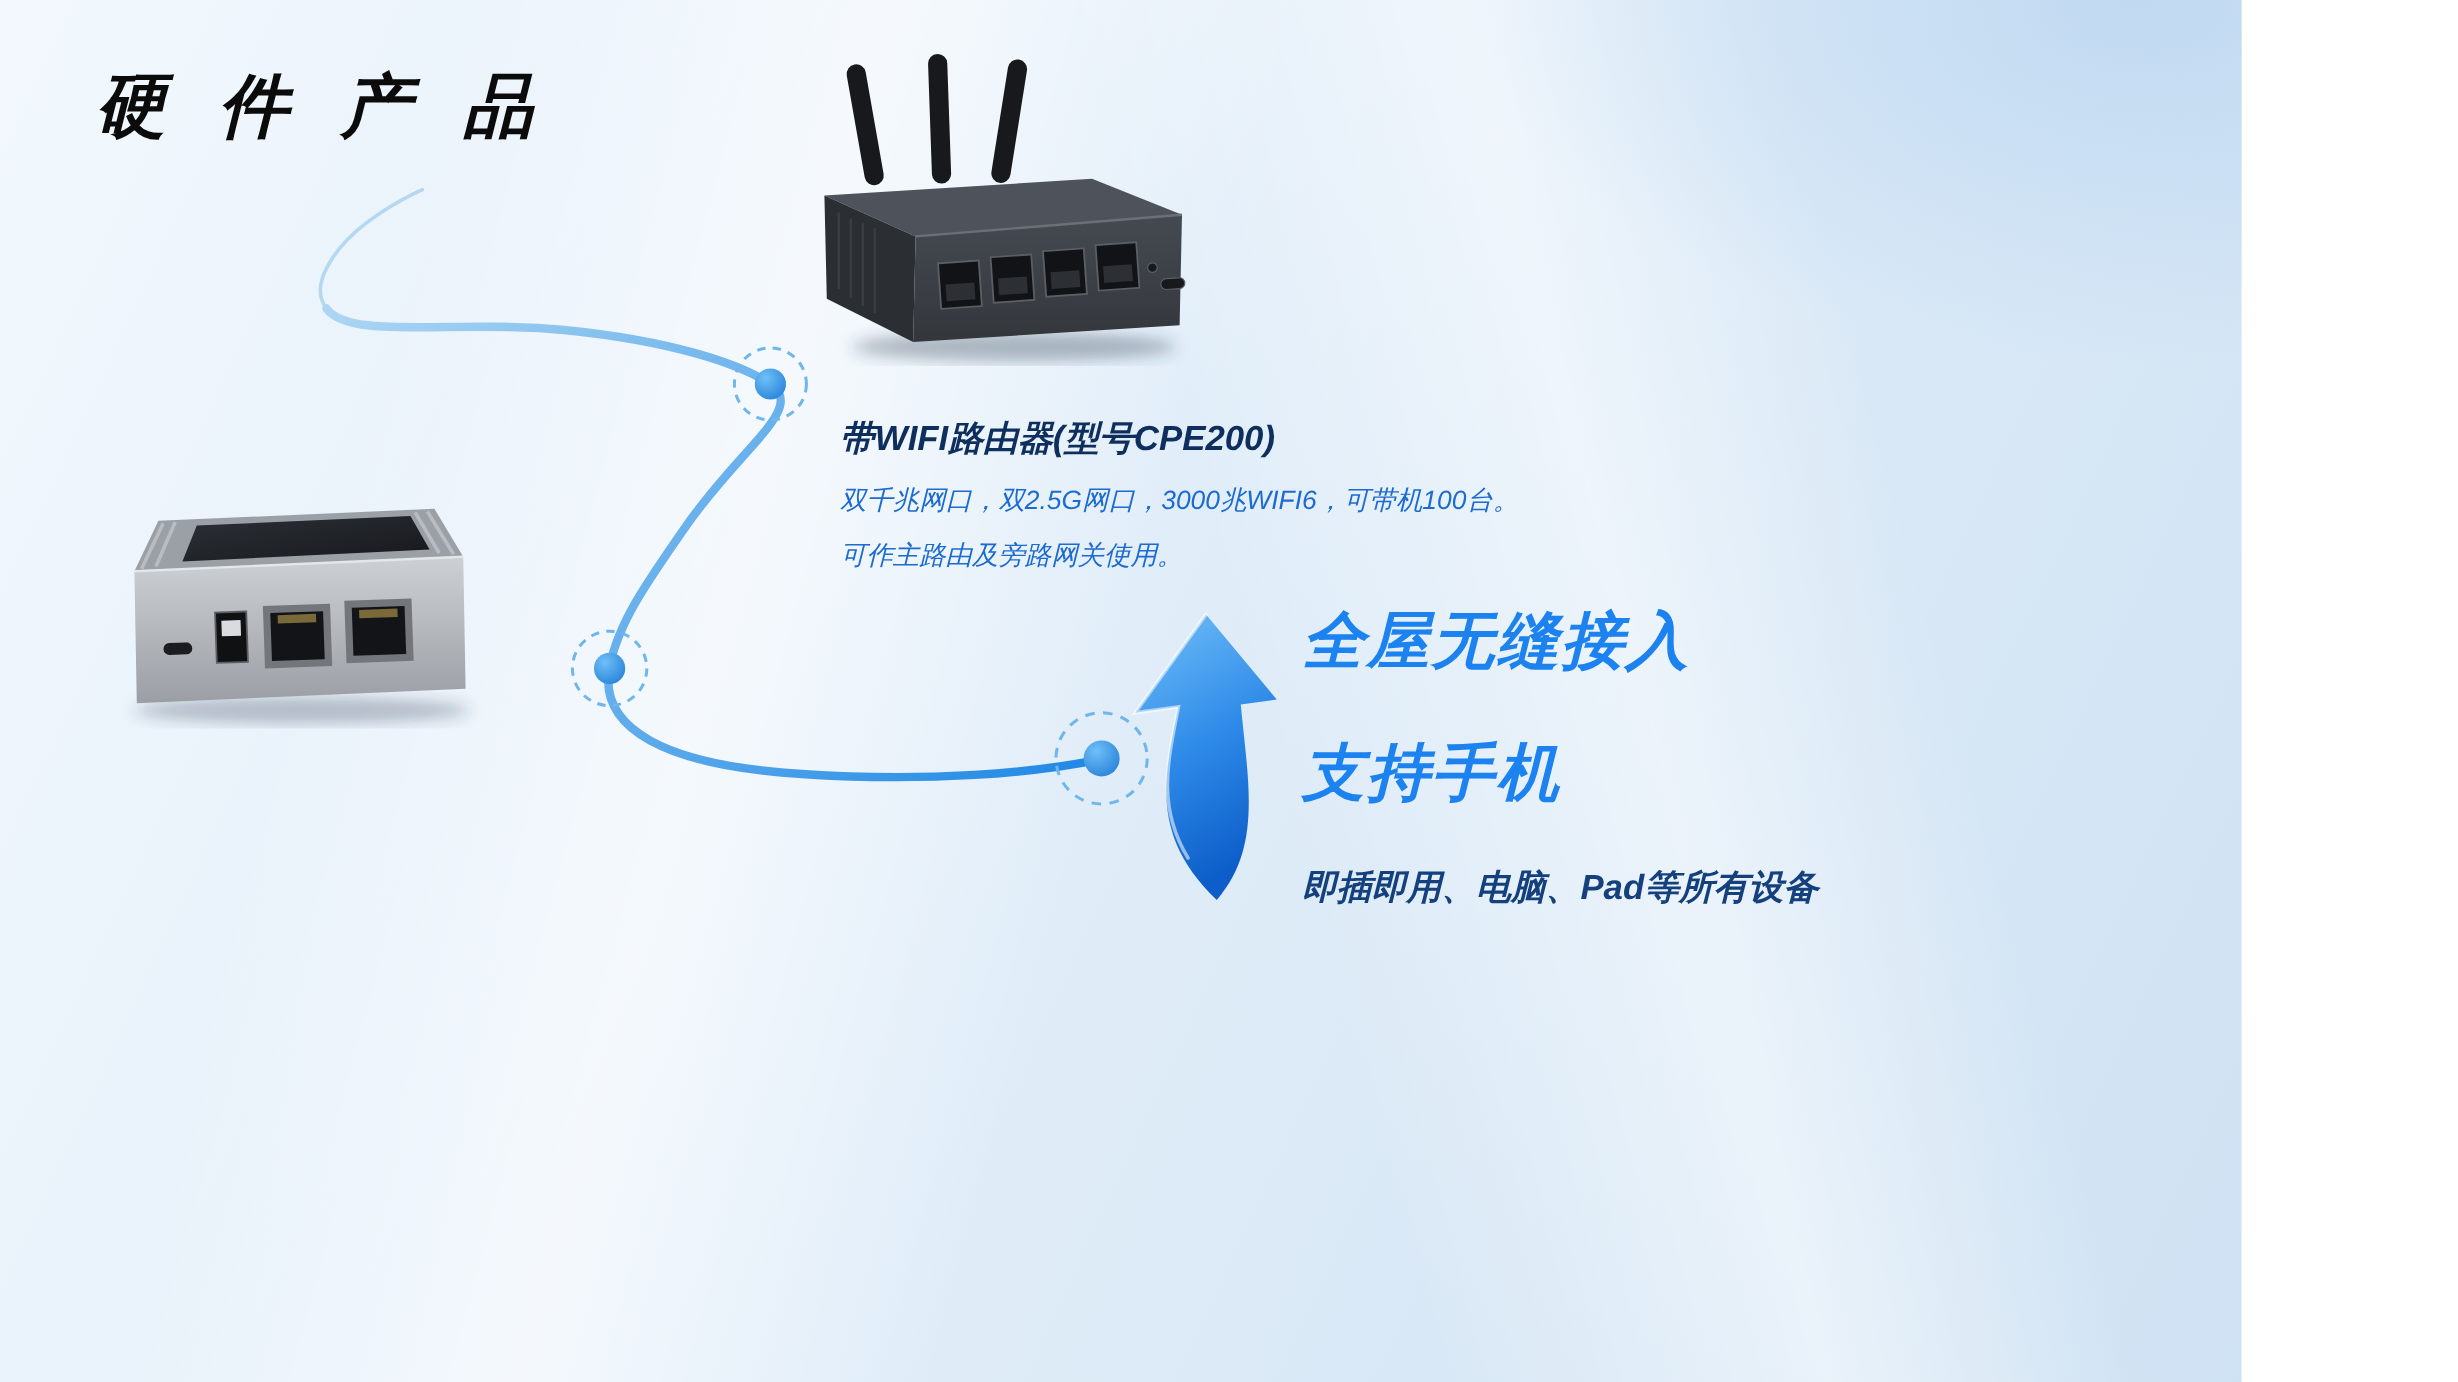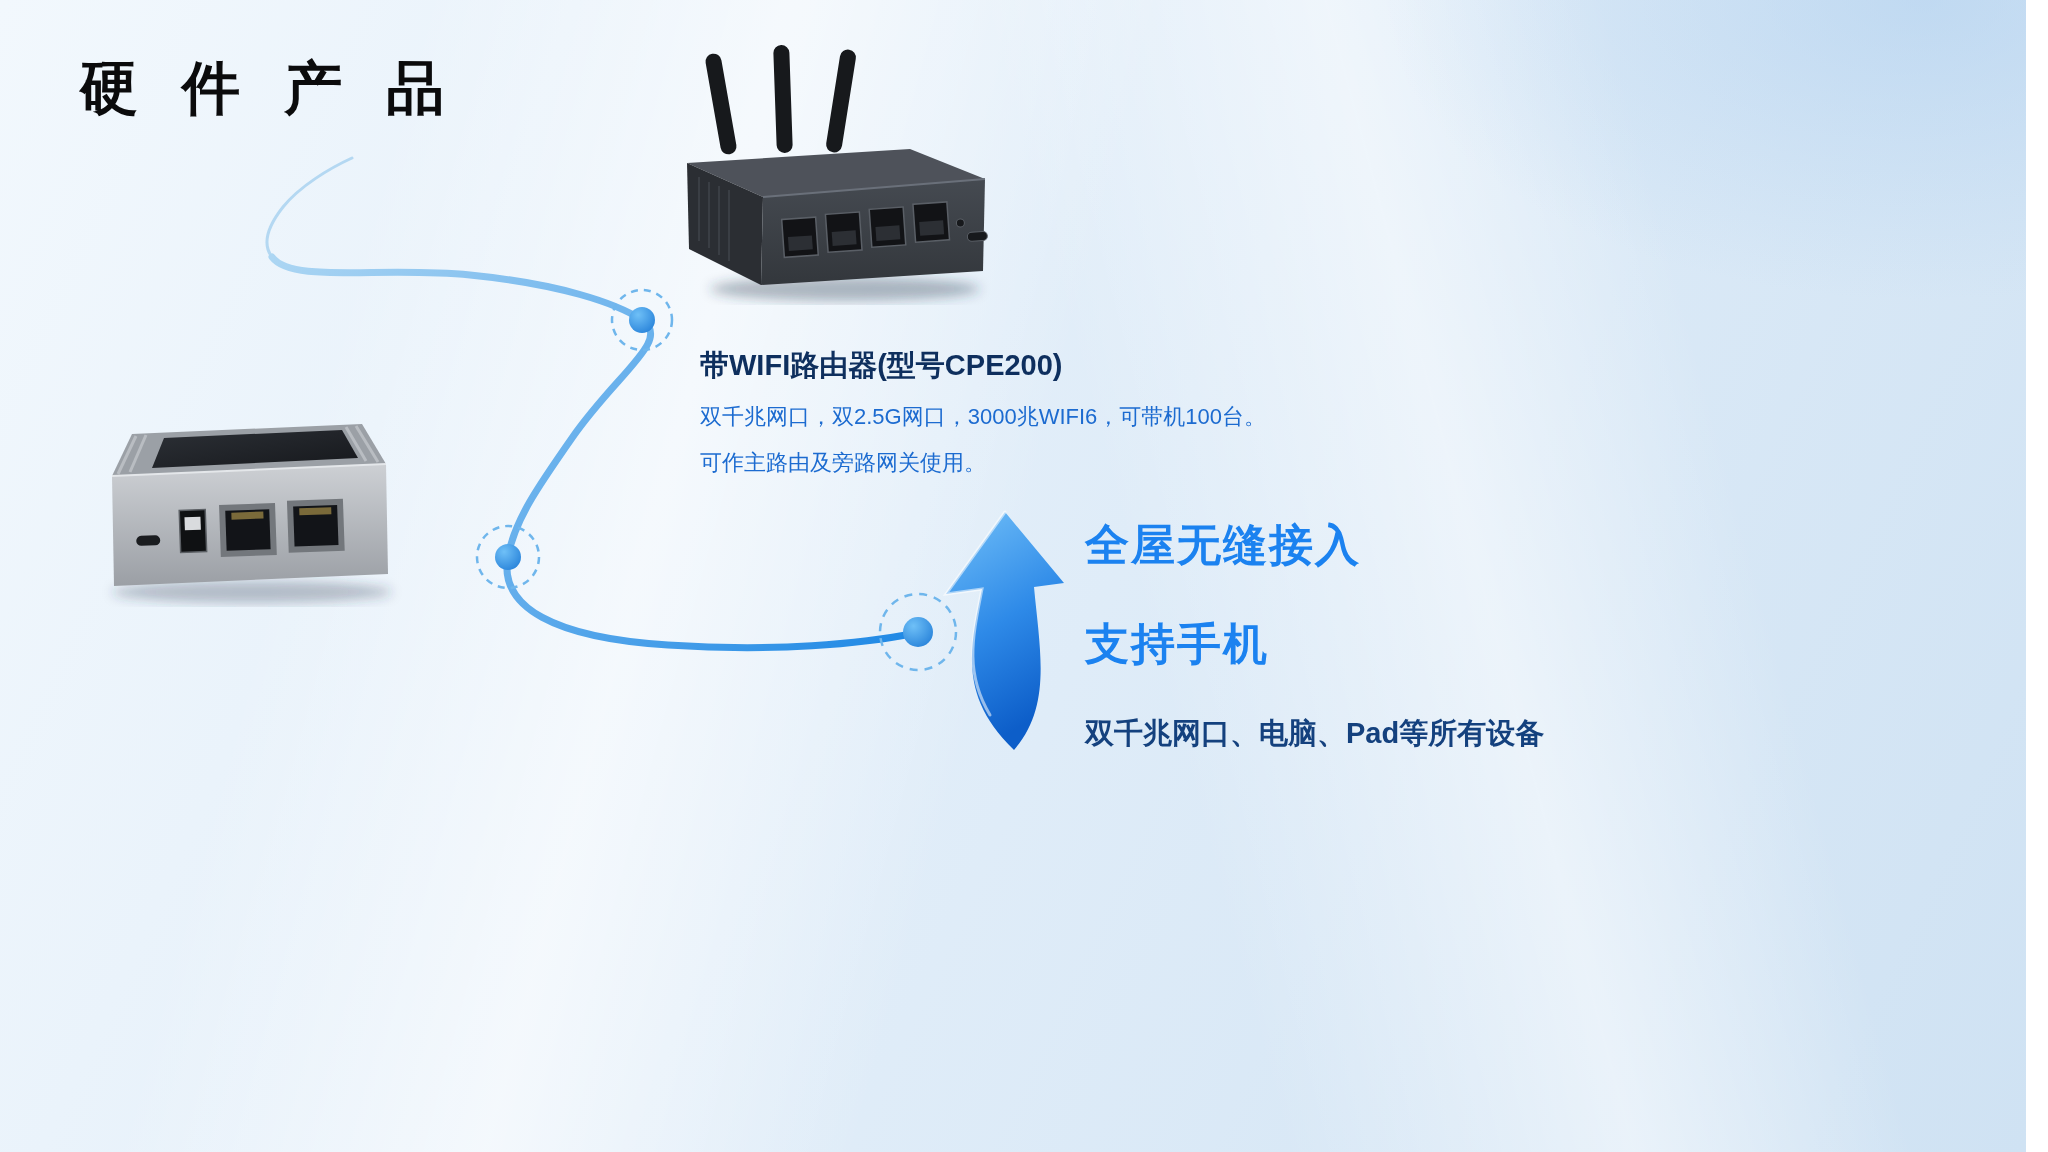--- a/index.html
+++ b/index.html
@@ -1,46 +1,47 @@
 <!DOCTYPE html>
 <html><head>
 <meta charset="utf-8">
 <style>
   html,body{margin:0;padding:0;}
   .slide{
     position:relative;
-    width:2026px;height:1152px;
+    width:1868px;height:1152px;
     overflow:hidden;
     font-family:"Liberation Sans",sans-serif;
     background:
       radial-gradient(ellipse 900px 500px at 95% 0%, rgba(173,206,238,0.55), rgba(173,206,238,0) 60%),
       linear-gradient(105deg, rgba(255,255,255,0) 18%, rgba(255,255,255,0.6) 34%, rgba(255,255,255,0) 50%),
       linear-gradient(75deg, rgba(255,255,255,0) 55%, rgba(255,255,255,0.5) 70%, rgba(255,255,255,0) 82%),
       linear-gradient(115deg, #f2f8fd 0%, #e2eef9 45%, #cfe2f3 100%);
+    font-style: italic;
   }
   .title{
     position:absolute;left:80px;top:50px;margin:0;
     font-size:58px;font-weight:900;letter-spacing:14px;color:#0b0b0c;
   }
   .overlay{position:absolute;left:0;top:0;z-index:1;}
   .router-img{position:absolute;z-index:2;}
   .cpe200-img{left:675px;top:45px;}
   .cpe100-img{left:100px;top:412px;}
   .text-block{position:absolute;z-index:3;}
   .cpe200-text{left:700px;top:330px;}
   .cpe100-text{left:102px;top:606px;}
   .prod-title{
     font-size:29px;font-weight:700;color:#0e2f5e;margin:16px 0 16px 0;
   }
   .prod-desc{
     font-size:22px;font-weight:500;color:#1c6bd0;margin:0 0 16px 0;
   }
   .benefits{left:1085px;top:500px;width:760px;}
   .benefit-headline{
-    font-size:44px;font-weight:800;color:#1b82f0;margin:16px 0 40px 0;letter-spacing:2px;
+    font-size:52px;font-weight:800;color:#1b82f0;margin:0 0 40px 0;letter-spacing:2px;
   }
   .benefit-line{
     font-size:29px;font-weight:700;color:#14417e;margin:0 0 18px 0;
   }
 </style>
 </head>
 <body>
 
 <div class="slide">
 
@@ -186,16 +187,16 @@
   <div class="text-block cpe200-text">
     <p class="prod-title">带WIFI路由器(型号CPE200)</p>
     <p class="prod-desc">双千兆网口，双2.5G网口，3000兆WIFI6，可带机100台。</p>
     <p class="prod-desc">可作主路由及旁路网关使用。</p>
   </div>
 
 
   <div class="text-block benefits">
     <p class="benefit-headline">全屋无缝接入</p>
     <p class="benefit-headline">支持手机</p>
-    <p class="benefit-line">双千兆网口、电脑、Pad等所有设备</p>
+    <p class="benefit-line">即插即用、电脑、Pad等所有设备</p>
   </div>
 
 </div>
 
 </body></html>

